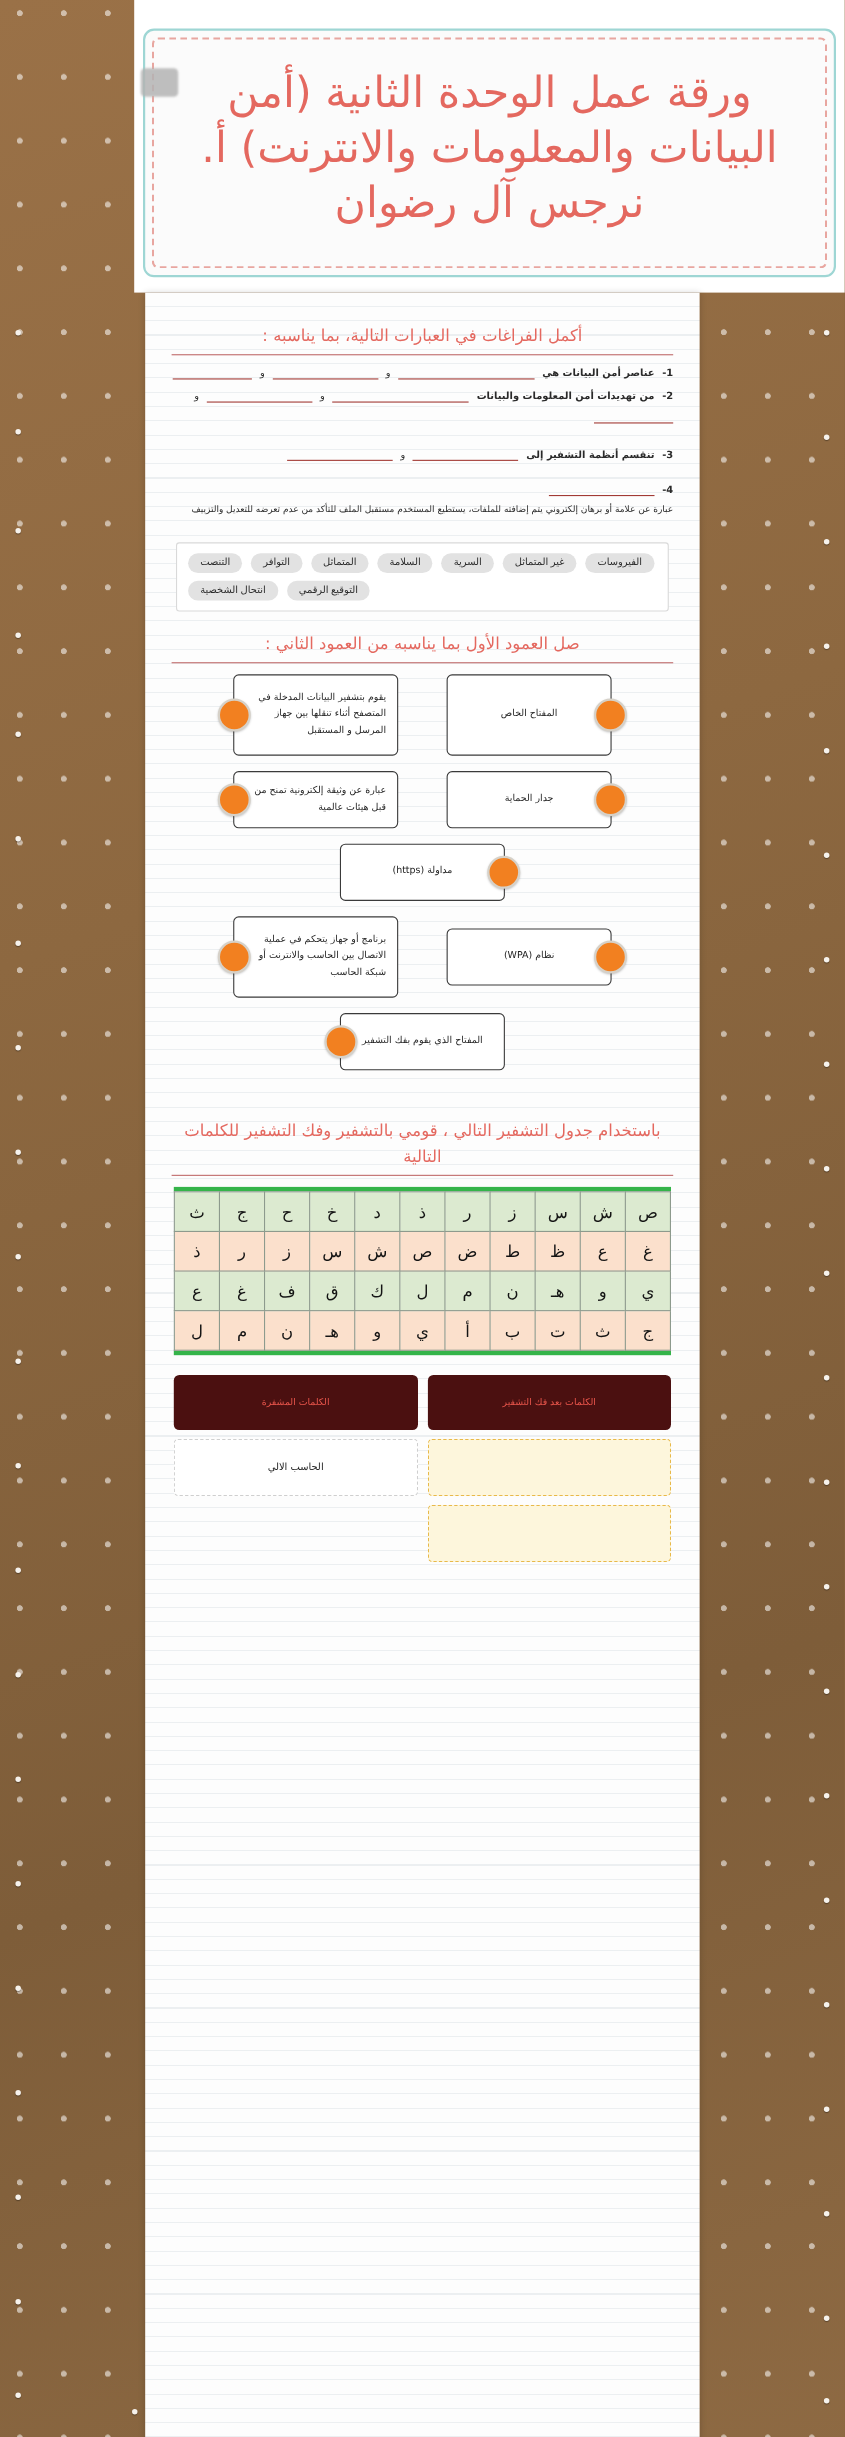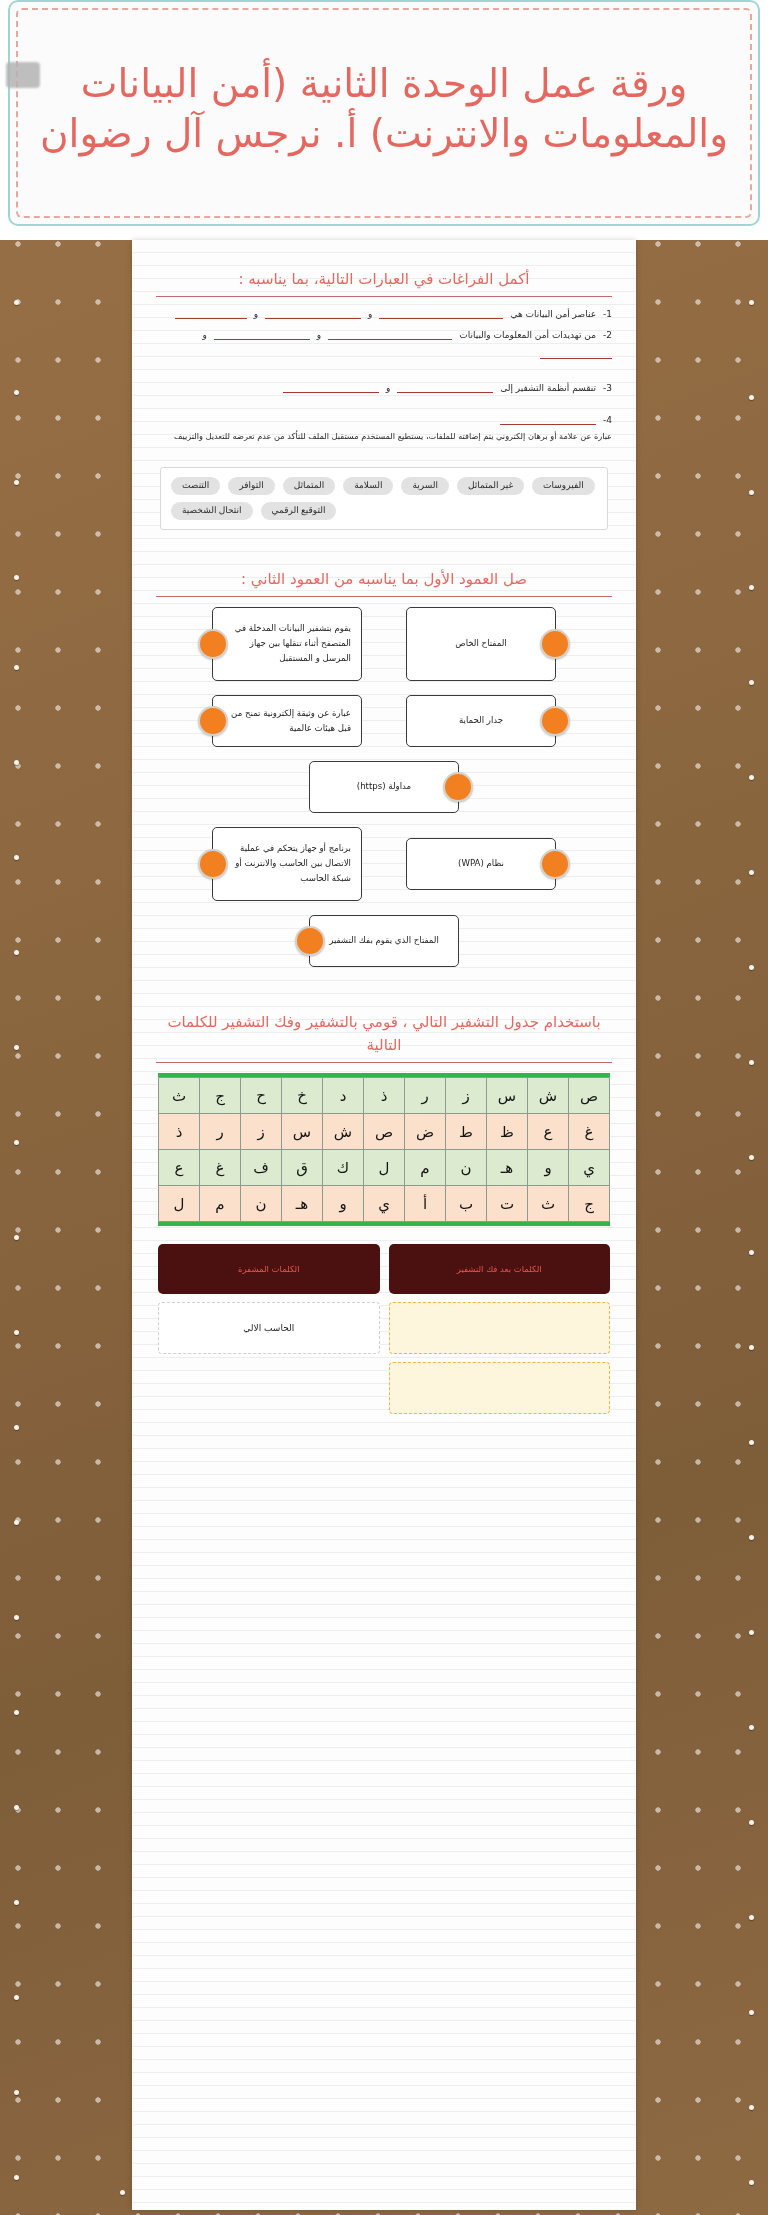--- a/index.html
+++ b/index.html
@@ -23,23 +23,23 @@
   }
   .cork-dots { position:absolute; inset:0; pointer-events:none; }
   .cork-dots i {
     position:absolute; width:5px; height:5px; border-radius:50%;
     background:#f6f2ec; box-shadow:0 1px 1px rgba(0,0,0,.35);
   }
 
   
   .banner {
     position:relative;
-    width: 768px;
+    width: 646px;
     background:#ffffff;
-    padding: 0 8px 14px 8px;
+    padding: 26px 8px 14px 8px;
   }
   .banner-inner {
     border: 2px solid #9ed6d4;
     border-radius: 10px;
     background:#fbfbfb;
     padding: 6px;
   }
   .banner-dash {
     border: 2px dashed #e8a6a0;
     border-radius: 6px;
@@ -102,21 +102,21 @@
   .stmt {
     display:flex;
     align-items:flex-end;
     justify-content:flex-start;
     gap:7px;
     font-size: 9px;
     color:#2a2a2a;
     margin: 9px 0 2px 0;
     flex-wrap: wrap;
   }
-  .stmt .txt { white-space:nowrap; }
+  .stmt .txt { white-space:nowrap;font-weight:bold; }
   .blank {
     display:inline-block;
     border-bottom: 1px solid #a23a35;
     height: 12px;
   }
   .b-sm { width: 72px; }
   .b-md { width: 96px; }
   .b-lg { width: 124px; }
   .conj { font-size: 9px; color:#2a2a2a; }
   .stmt-note {
@@ -346,21 +346,21 @@
     <span class="chip">غير المتماثل</span>
     <span class="chip">السرية</span>
     <span class="chip">السلامة</span>
     <span class="chip">المتماثل</span>
     <span class="chip">التوافر</span>
     <span class="chip">التنصت</span>
     <span class="chip">التوقيع الرقمي</span>
     <span class="chip">انتحال الشخصية</span>
   </div>
 
-  <div class="sec-head" style="margin-top:36px;">صل العمود الأول بما يناسبه من العمود الثاني :</div>
+  <div class="sec-head" style="margin-top:16px;">صل العمود الأول بما يناسبه من العمود الثاني :</div>
   <hr class="sec-rule">
 
   <div class="match-wrap">
 
     <div class="match-row">
       <div class="m-box tall">
         <span class="dot right"></span>
         <span>المفتاح الخاص</span>
       </div>
       <div class="m-box tall">

